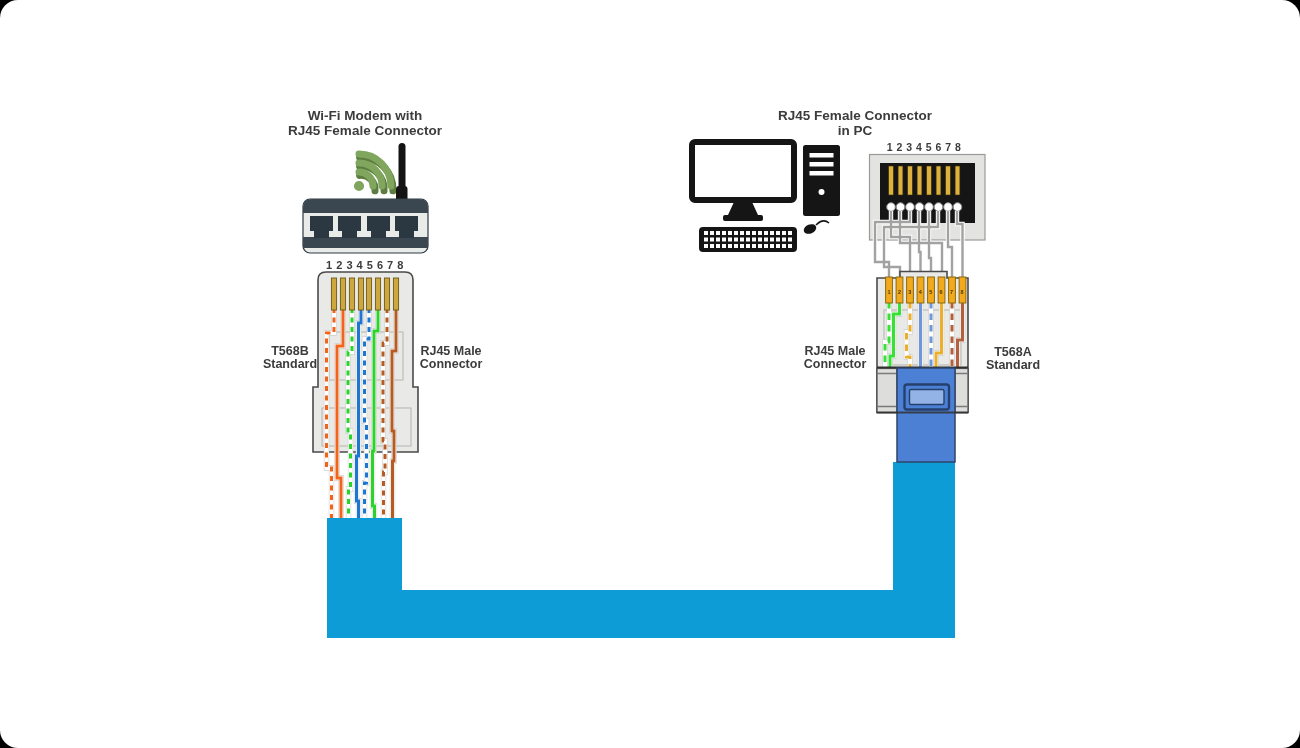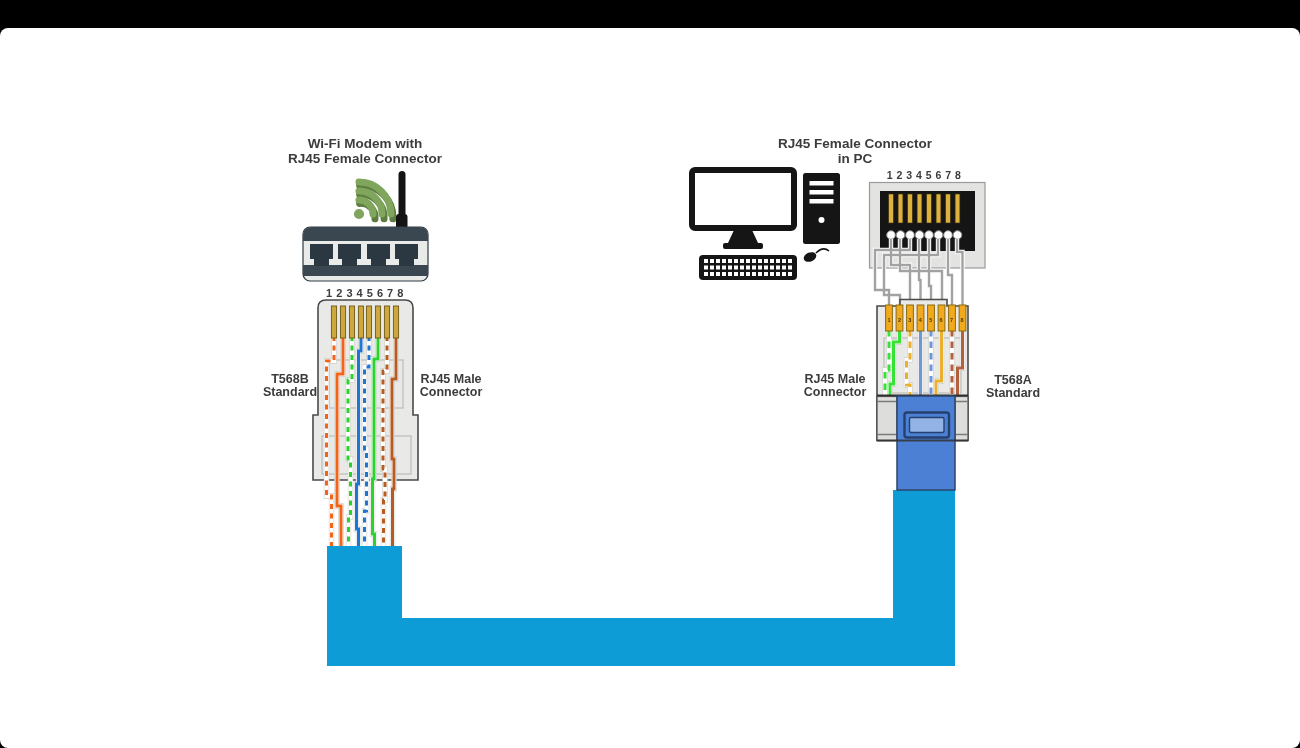--- a/index.html
+++ b/index.html
@@ -3,21 +3,21 @@
 <meta charset="utf-8">
 <style>
   :root{
     --cable-blue:#0d9cd6; --boot-blue:#4b80d4; --boot-inner:#93b3e6;
     --wire-orange:#f26419; --wire-green:#2bd42b; --wire-blue:#1d76d2; --wire-brown:#b65c22;
     --wire-green-r:#35e235; --wire-amber:#eab02d; --wire-blue-r:#6f96d8; --wire-brown-r:#b2603d;
     --wire-gray:#a2a2a2; --pin-gold:#cda83e; --pin-gold-bright:#f2a91c;
     --connector-body:#e9e9e7; --modem-dark:#3a4750; --wifi-green:#7fa65c; --label-text:#3c3c3c;
   }
   html,body{margin:0;padding:0;width:1300px;height:748px;background:#000;overflow:hidden;}
-  .canvas{position:absolute;inset:0;background:#fff;border-radius:8px;overflow:hidden;margin-top:28px;}
+  .canvas{position:absolute;inset:0;background:#fff;border-radius:18px;overflow:hidden;}
   svg text{font-family:"Liberation Sans",sans-serif;fill:var(--label-text);}
   .ttl{font-size:13.5px;font-weight:bold;}
   .lbl{font-size:12.5px;font-weight:bold;}
   .nums{font-size:11px;font-weight:bold;letter-spacing:0.5px;}
   .numsF{font-size:10.5px;font-weight:bold;letter-spacing:0.5px;}
   .pinDigits{font-size:5.5px;font-weight:bold;fill:#4a3806;}
   .halo{fill:none;stroke:#d0d0ce;stroke-width:5.4;}
   .wwhite{fill:none;stroke:#ffffff;stroke-width:4.2;}
   .wsolid{fill:none;stroke-width:3;}
   .wdash{fill:none;stroke-width:3;stroke-dasharray:5 4.5;}

